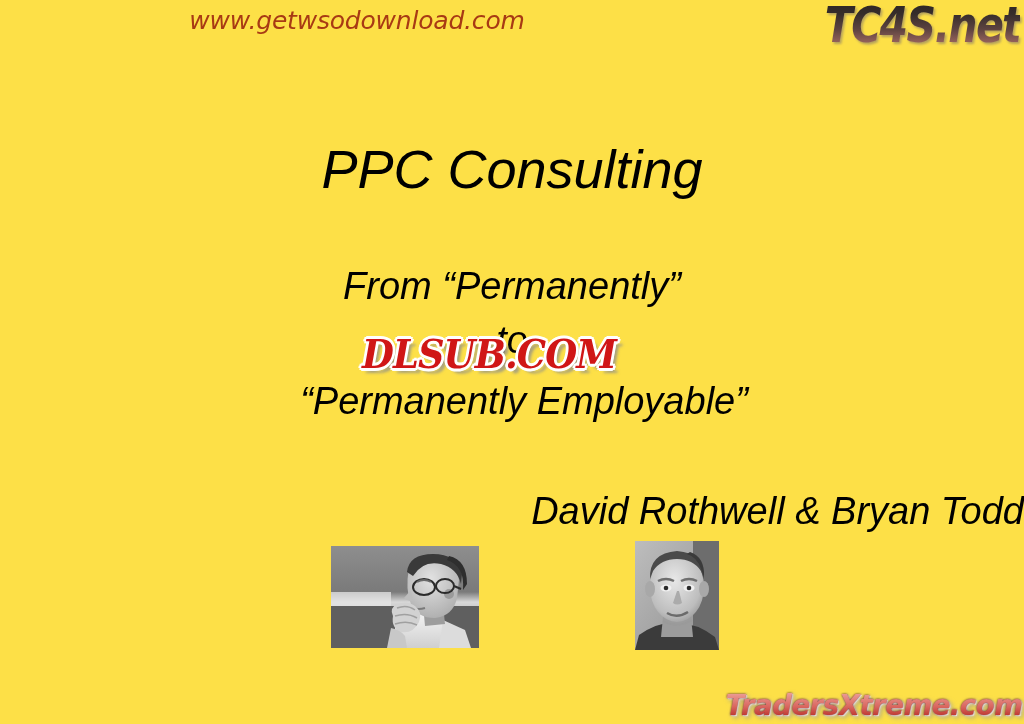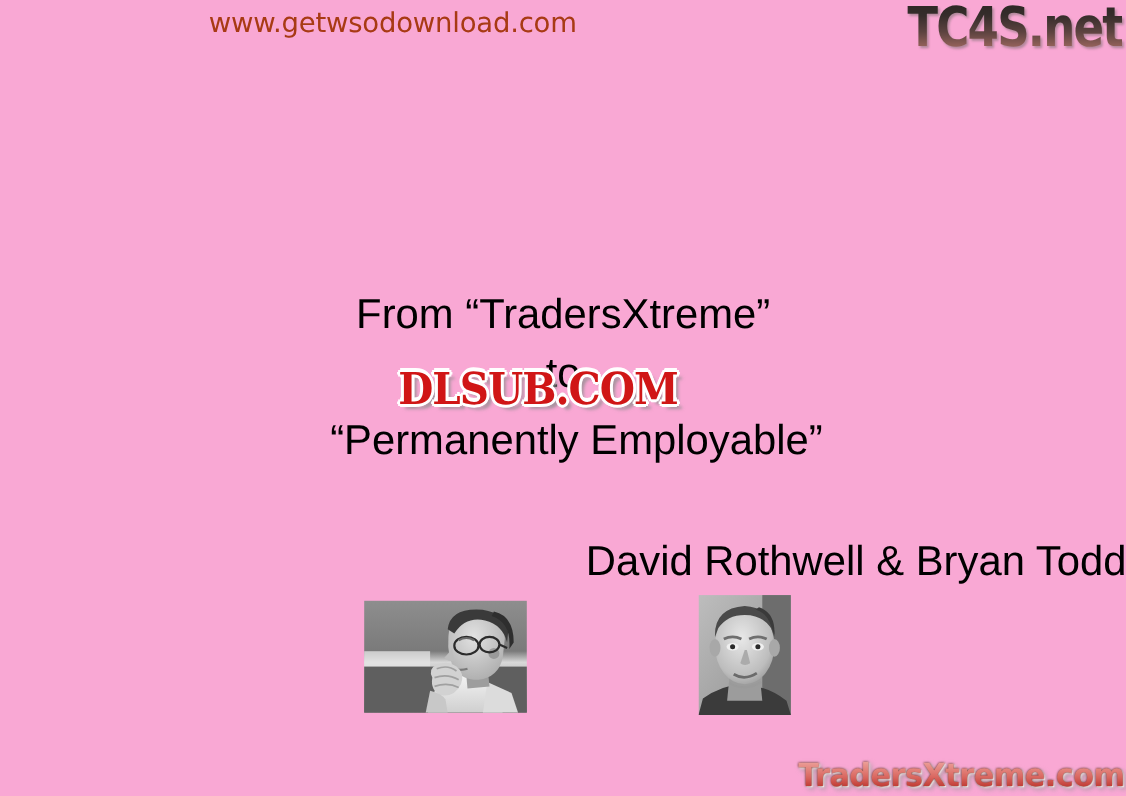--- a/index.html
+++ b/index.html
@@ -8,22 +8,23 @@
     padding: 0;
     background: #ffffff;
   }
   body {
     font-family: "Liberation Sans", sans-serif;
   }
   #slide {
     position: relative;
     width: 1024px;
     height: 724px;
-    background: #f9a8d4;
+    background: #fde047;
     overflow: hidden;
+    font-style: italic;
   }
 
   
   .wm-top {
     position: absolute;
     left: 0;
     top: 6px;
     width: 1024px;
     text-align: center;
     font-family: "DejaVu Sans", sans-serif;
@@ -169,22 +170,23 @@
 </style>
 </head>
 <body>
 
 <div id="slide">
 
   <div class="wm-top">www.getwsodownload.com</div>
 
   <div class="wm-tc4s">TC4S.net</div>
 
-
-  <div class="sub-line sub-1">From “TradersXtreme”</div>
+  <div class="title-main">PPC Consulting</div>
+
+  <div class="sub-line sub-1">From “Permanently”</div>
 
   <div class="sub-line sub-2">to</div>
 
   <div class="wm-dlsub">DLSUB.COM</div>
 
   <div class="sub-line sub-3">“Permanently Employable”</div>
 
   <div class="authors">David Rothwell &amp; Bryan Todd</div>
 
   <div class="photo photo-david">

